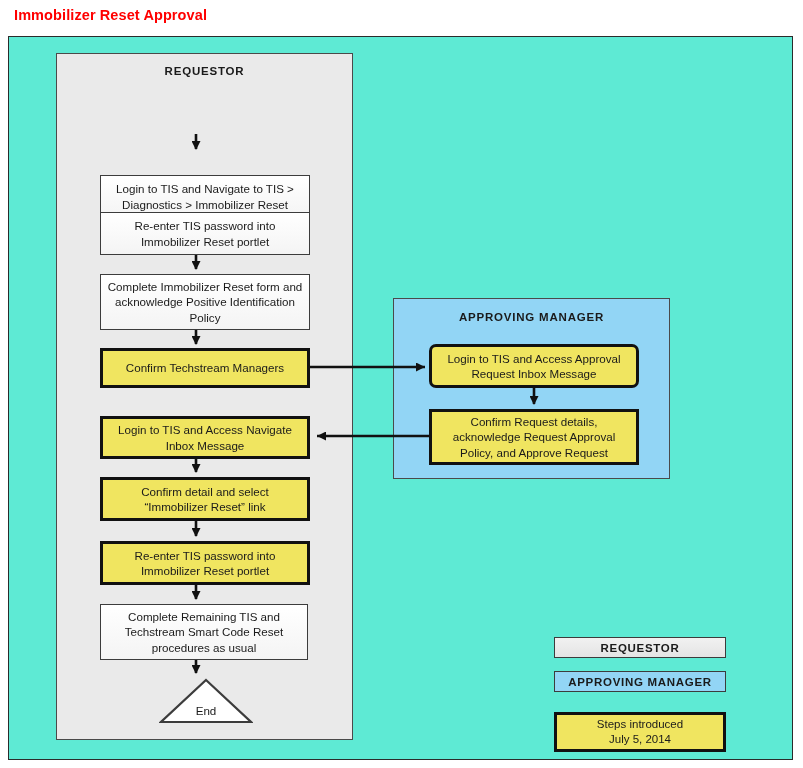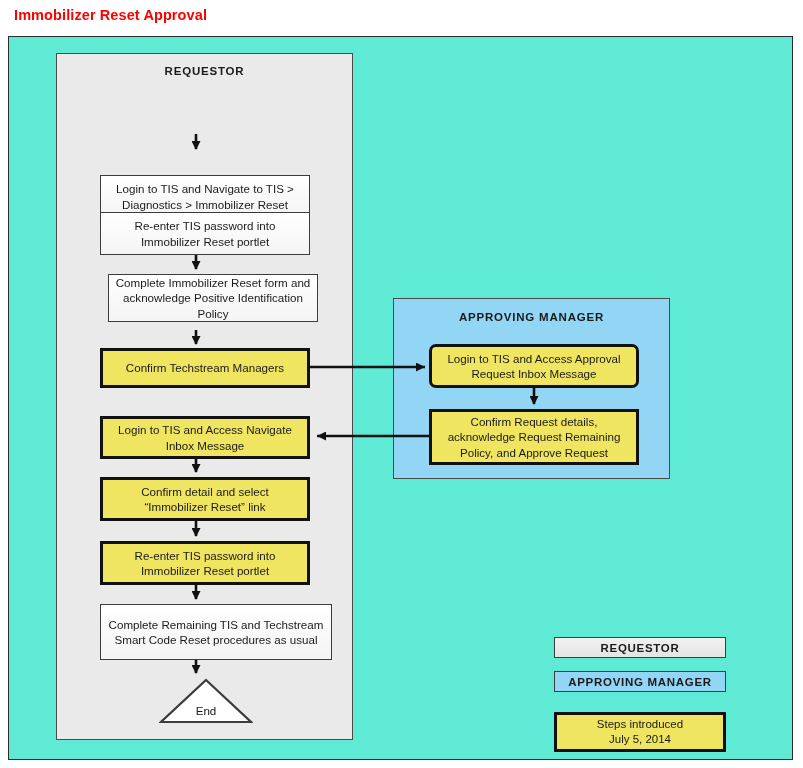--- a/index.html
+++ b/index.html
@@ -215,42 +215,42 @@
 
   <div id="lane-approving-manager" class="lane">
     <div class="lane-title">APPROVING MANAGER</div>
   </div>
 
 
   <div class="node plain" style="left:91px; top:112px; width:210px; height:43px;margin-top:26px;">Login to TIS and Navigate to TIS &gt; Diagnostics &gt; Immobilizer Reset</div>
 
   <div class="node plain" style="left:91px; top:175px; width:210px; height:43px;">Re-enter TIS password into Immobilizer Reset portlet</div>
 
-  <div class="node plain" style="left:91px; top:237px; width:210px; height:48px;margin-left:8px;">Complete Immobilizer Reset form and acknowledge Positive Identification Policy</div>
+  <div class="node plain" style="left:91px; top:237px; width:210px; height:56px;">Complete Immobilizer Reset form and acknowledge Positive Identification Policy</div>
 
   <div class="node highlight" style="left:91px; top:311px; width:210px; height:40px;">Confirm Techstream Managers</div>
 
   <div class="node highlight" style="left:91px; top:379px; width:210px; height:43px;">Login to TIS and Access Navigate Inbox Message</div>
 
   <div class="node highlight" style="left:91px; top:440px; width:210px; height:44px;">Confirm detail and select “Immobilizer Reset” link</div>
 
   <div class="node highlight" style="left:91px; top:504px; width:210px; height:44px;">Re-enter TIS password into Immobilizer Reset portlet</div>
 
-  <div class="node plain" style="left:91px; top:567px; width:232px; height:56px;">Complete Remaining TIS and Techstream Smart Code Reset procedures as usual</div>
+  <div class="node plain" style="left:91px; top:567px; width:208px; height:56px;">Complete Remaining TIS and Techstream Smart Code Reset procedures as usual</div>
 
   <div class="terminator" style="left:150px; top:641px; width:94px; height:46px;">
     <svg width="94" height="46" viewBox="0 0 94 46">
       <polygon points="47,2 92,44 2,44" fill="#ffffff" stroke="#3c3c3c" stroke-width="2.2"></polygon>
     </svg>
     <div class="term-label">End</div>
   </div>
 
   <div class="node highlight" style="left:420px; top:307px; width:210px; height:44px;border-radius:7px;">Login to TIS and Access Approval Request Inbox Message</div>
 
-  <div class="node highlight" style="left:420px; top:372px; width:210px; height:56px;">Confirm Request details, acknowledge Request Remaining Policy, and Approve Request</div>
+  <div class="node highlight" style="left:420px; top:372px; width:210px; height:56px;">Confirm Request details, acknowledge Request Approval Policy, and Approve Request</div>
 
   <div id="legend">
     <div id="legend-requestor" class="legend-item">REQUESTOR</div>
     <div id="legend-approving-manager" class="legend-item">APPROVING MANAGER</div>
     <div id="legend-steps" class="legend-item">
       <div>
         <span>Steps introduced</span><br>
         <span>July 5, 2014</span>
       </div>
     </div>

